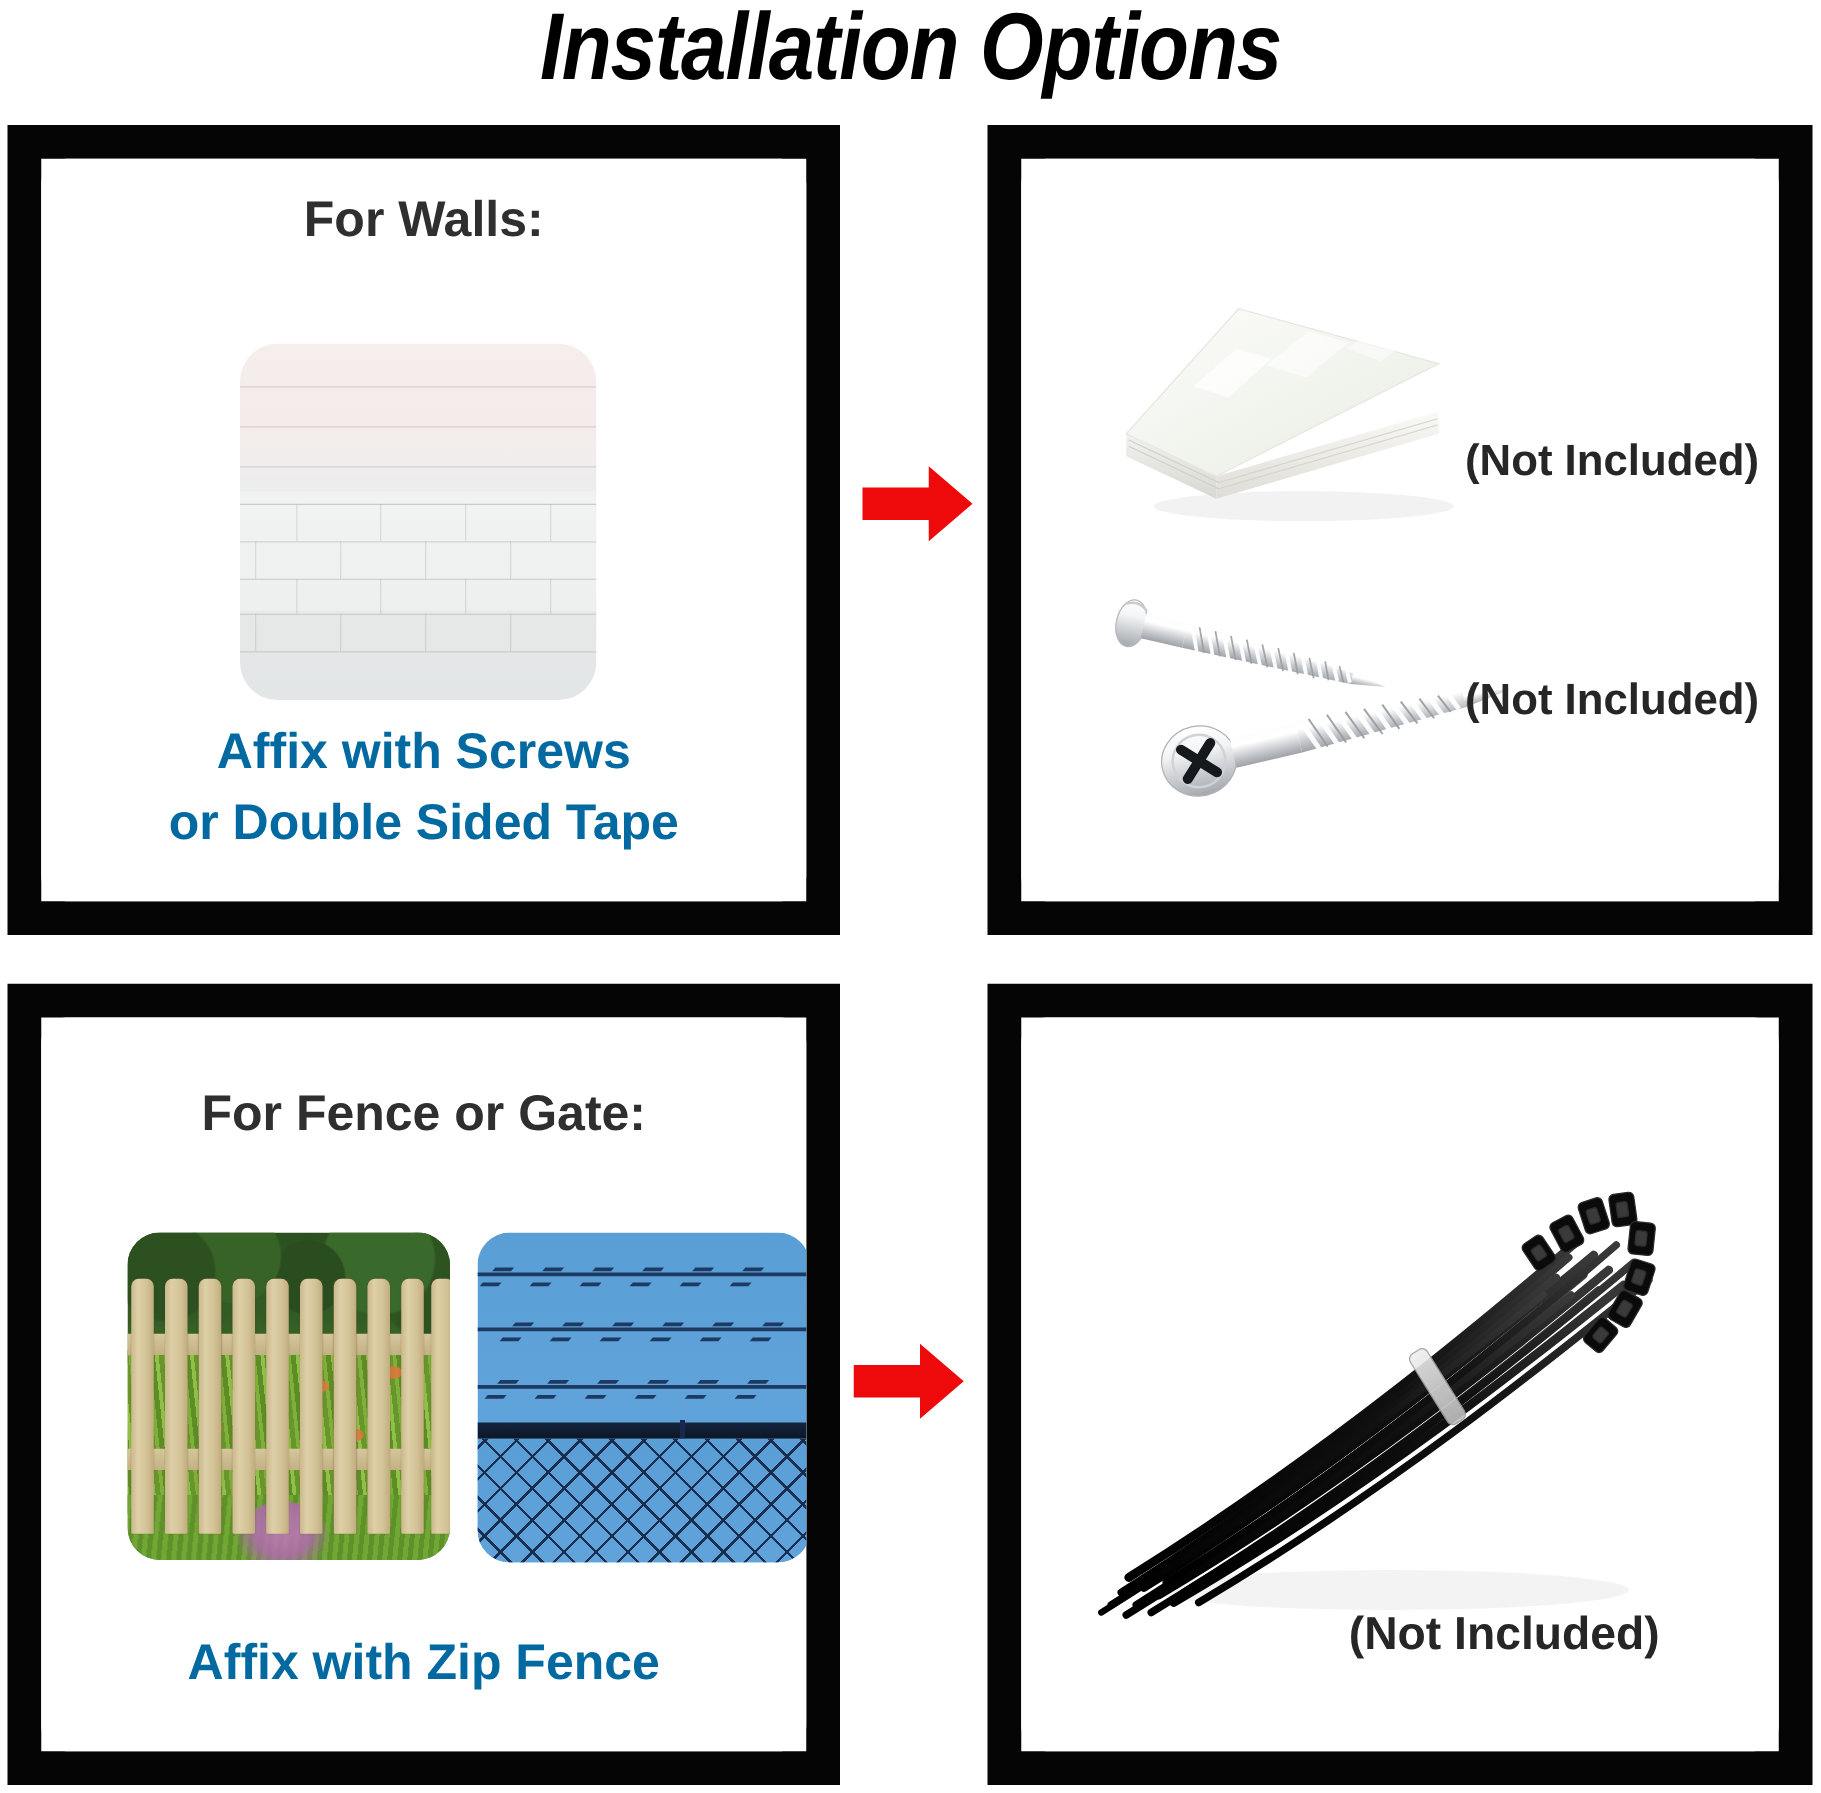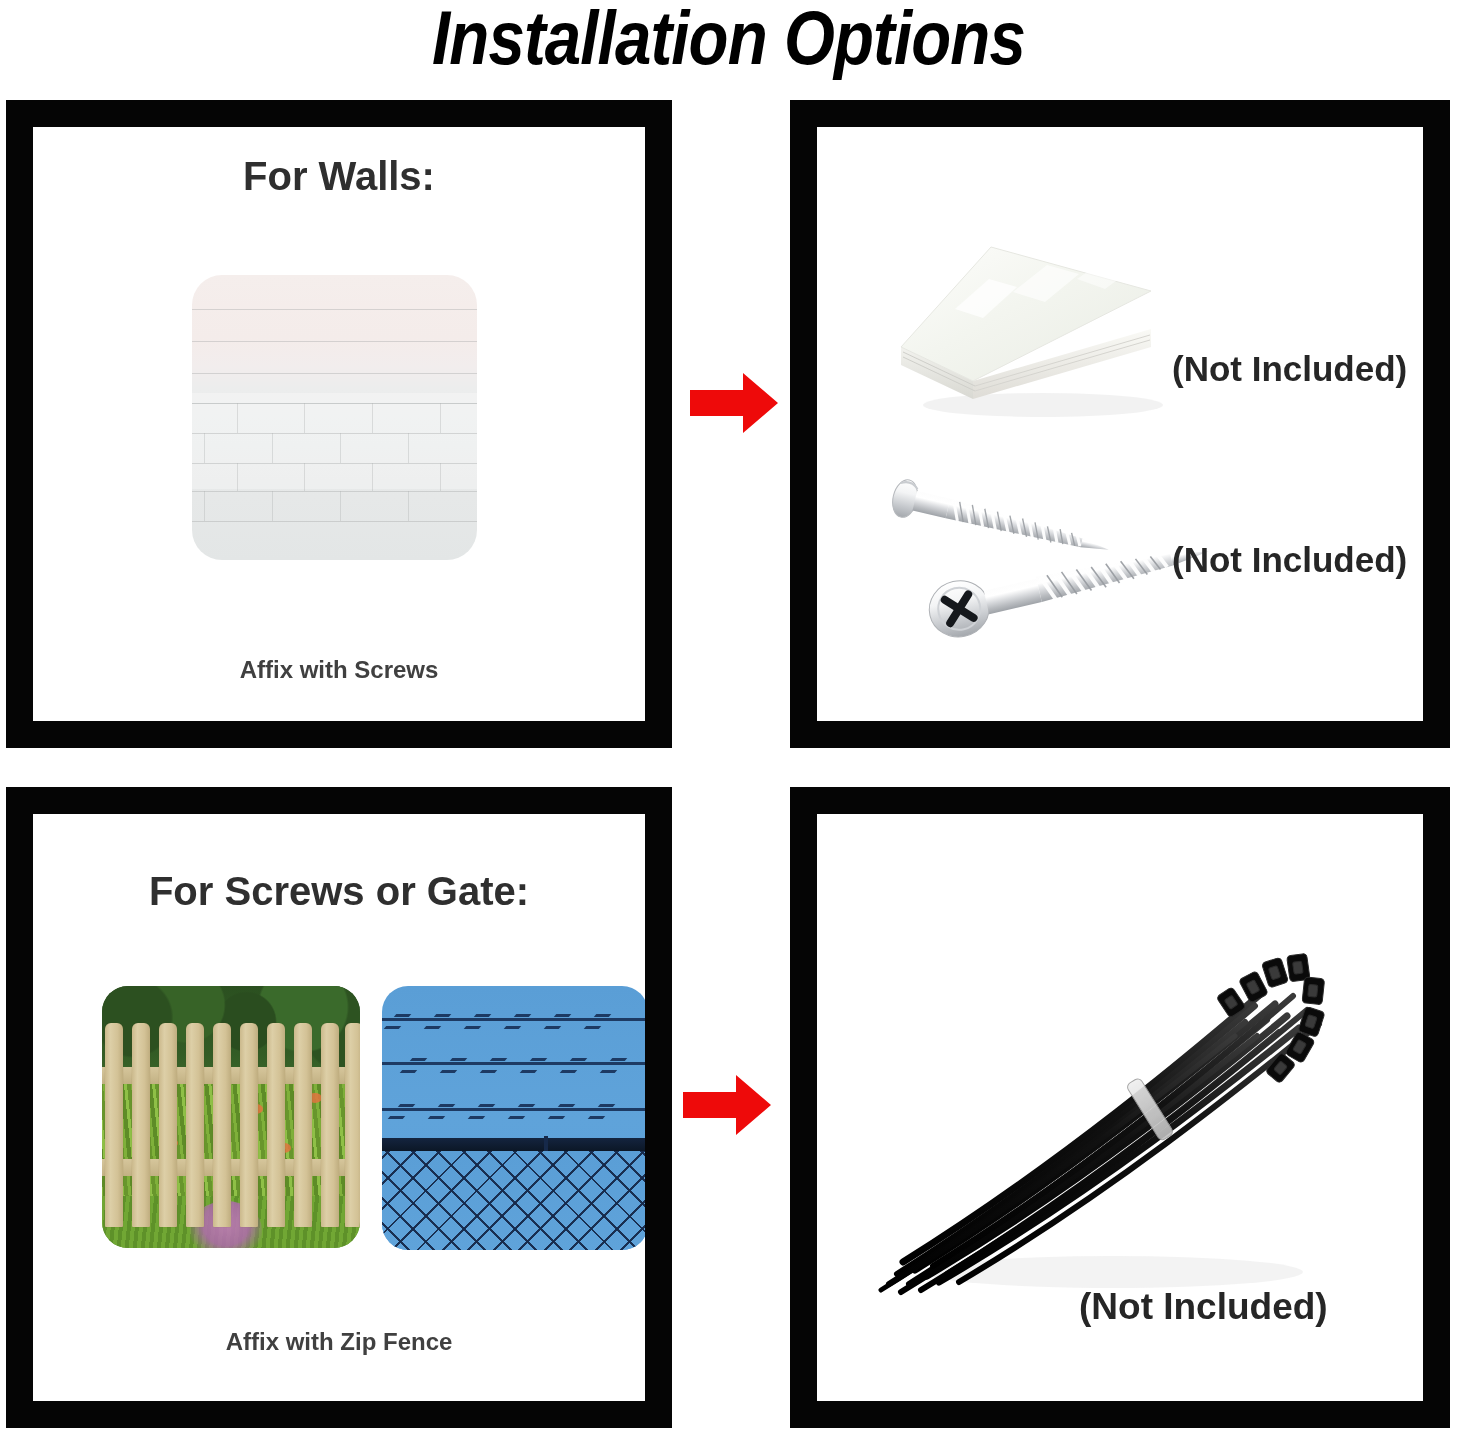--- a/index.html
+++ b/index.html
@@ -64,23 +64,23 @@
     color: #2f2f2f;
     letter-spacing: 0px;
   }
   #heading-walls { top: 27px; }
   #heading-fence { top: 55px; }
 
   .panel-caption {
     position: absolute;
     left: 0; right: 0;
     text-align: center;
-    font-size: 24px;
+    font-size: 40px;
     font-weight: 700;
-    color: #404040;
+    color: #0369a1;
     line-height: 1.42;
   }
   #caption-walls { bottom: 34px; }
   #caption-fence { bottom: 42px; }
 
   
   .not-included {
     position: absolute;
     font-size: 35px;
     font-weight: 700;
@@ -296,20 +296,21 @@
       <div class="brick-seam" style="left:180px; top:188px; height:28px;"></div>
       <div class="brick-seam" style="left:248px; top:188px; height:28px;"></div>
       <div class="brick-seam" style="left:12px;  top:216px; height:30px;"></div>
       <div class="brick-seam" style="left:80px;  top:216px; height:30px;"></div>
       <div class="brick-seam" style="left:148px; top:216px; height:30px;"></div>
       <div class="brick-seam" style="left:216px; top:216px; height:30px;"></div>
     </div>
 
     <div class="panel-caption" id="caption-walls">
       <div>Affix with Screws</div>
+      <div>or Double Sided Tape</div>
     </div>
 
   </div>
 </div>
 
 <div class="red-arrow" id="arrow-top">
   <svg viewBox="0 0 92 66" width="92" height="66" aria-hidden="true">
     <polygon points="2,20 55,20 55,3 90,33 55,63 55,46 2,46" fill="#EE0A0A"></polygon>
   </svg>
 </div>
@@ -442,21 +443,21 @@
     </div>
 
     <div class="not-included" id="ni-screw">(Not Included)</div>
 
   </div>
 </div>
 
 <div class="panel" id="panel-fence">
   <div class="panel-inner">
 
-    <div class="panel-heading" id="heading-fence">For Screws or Gate:</div>
+    <div class="panel-heading" id="heading-fence">For Fence or Gate:</div>
 
     <div class="photo" id="photo-wood">
       <div class="hedge"></div>
       <div class="foliage"></div>
       <div class="flower" style="left:12%; top:46%;"></div>
       <div class="flower" style="left:33%; top:42%;"></div>
       <div class="flower" style="left:57%; top:45%;"></div>
       <div class="flower" style="left:80%; top:41%;"></div>
       <div class="flower" style="left:24%; top:58%;"></div>
       <div class="flower" style="left:68%; top:60%;"></div>

